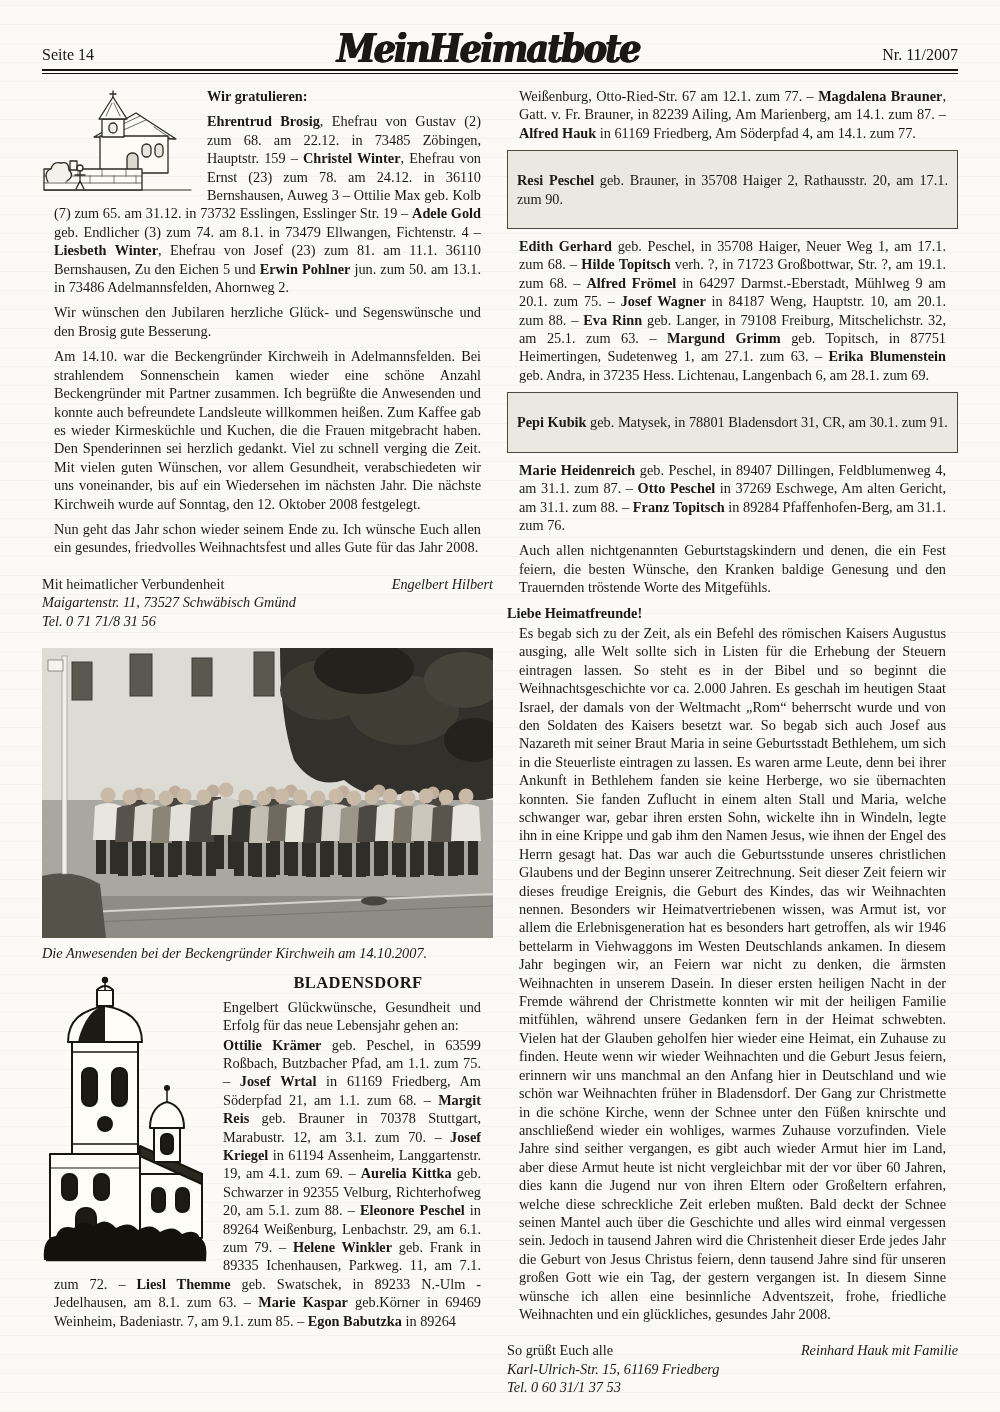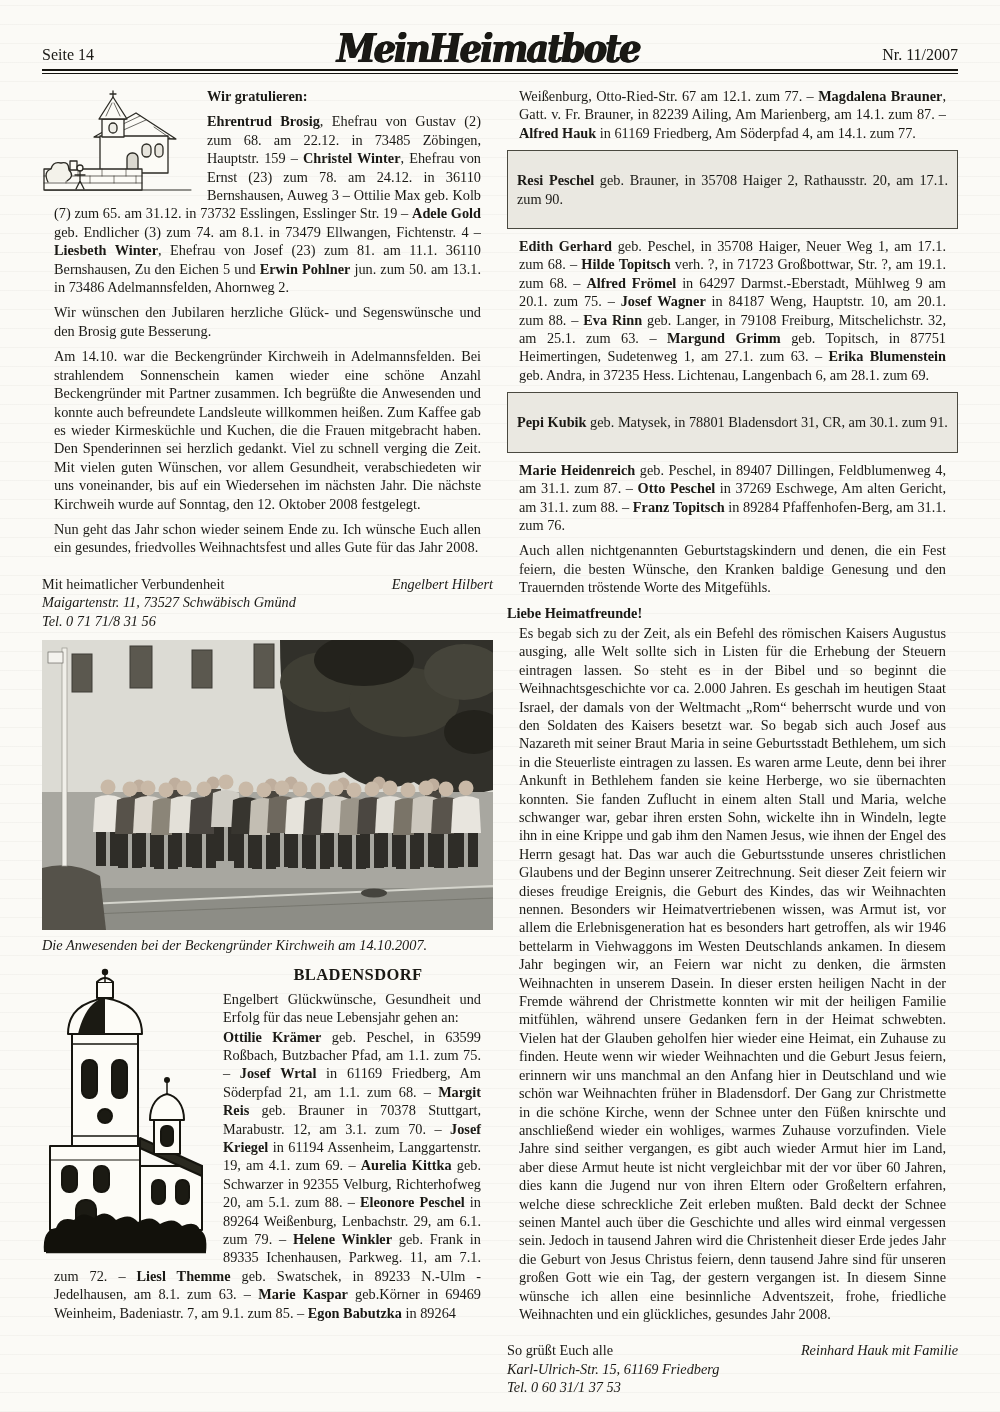--- a/index.html
+++ b/index.html
@@ -23,21 +23,21 @@
   .sec-title{font-size:16.5px;font-weight:bold;text-align:center;letter-spacing:.4px;margin:0 0 5px;}
   .b{font-weight:bold;}
   .i{font-style:italic;}
   .boldline{font-weight:bold;margin:0 0 1px;}
   .float-img{float:left;margin:2px 13px 4px 0;}
   .church1{width:152px;height:108px;}
   .church2{width:168px;height:288px;}
   .sig-row{display:flex;justify-content:space-between;margin:18px 0 0;gap:45px;}
   .r{}
   .box{border:1px solid #4a4940;background:#eae8e1;padding:20px 9px;margin:8px 0;}
-  figure{margin:10px 0 4px;}
+  figure{margin:18px 0 4px;}
   .photo{width:451px;height:290px;background:#b9b8b0;}
   figcaption{font-style:italic;margin-top:6px;text-align:left;}
   section{margin:0 0 8px;overflow:visible;}
   .blad-title{margin-top:12px;}
   .letter-head{font-weight:bold;margin:4px 0 2px;}
   svg{display:block;}
 </style>
 </head>
 <body>
 

